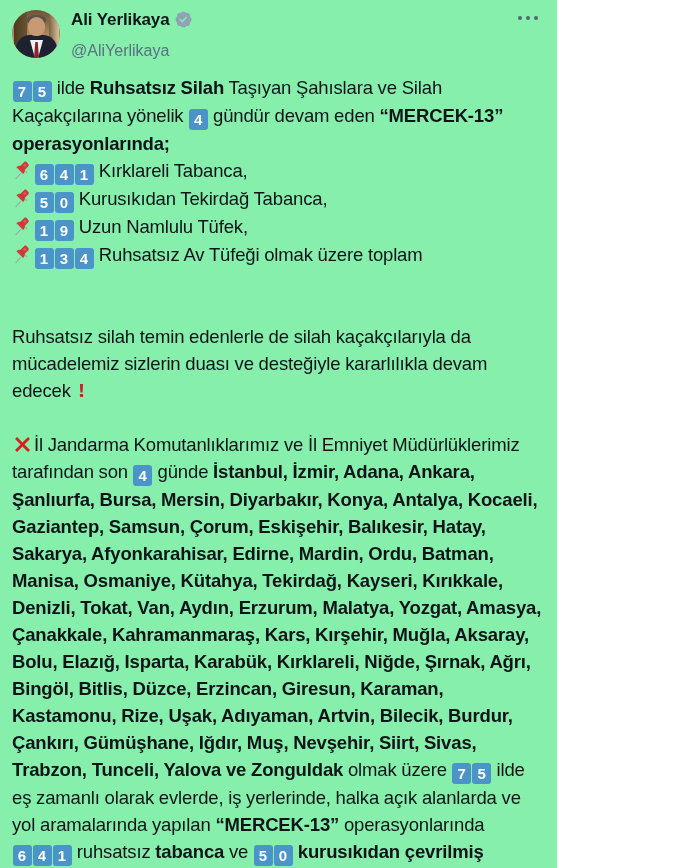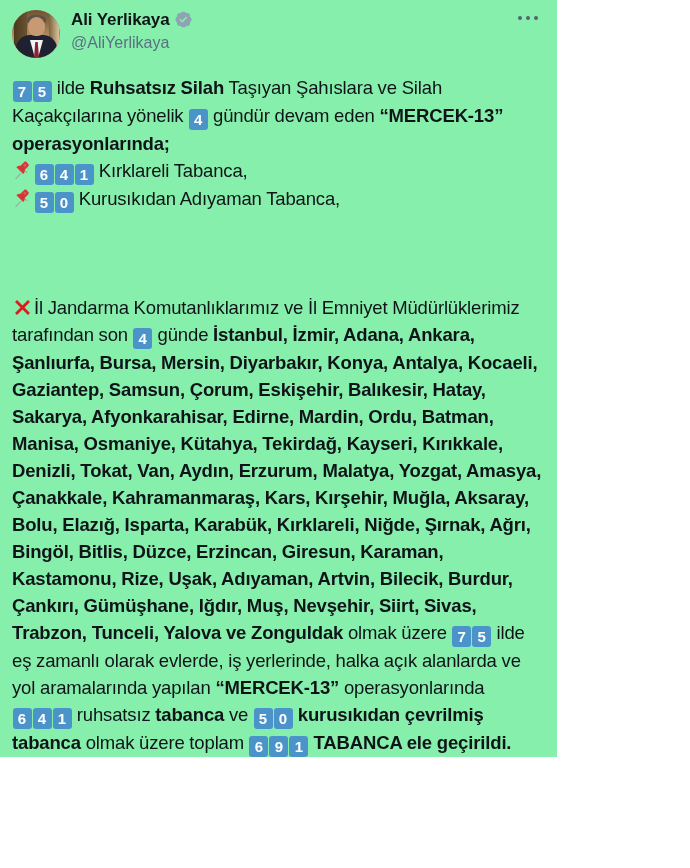--- a/index.html
+++ b/index.html
@@ -117,21 +117,21 @@
   .verified-badge {
     width: 19px;
     height: 19px;
     display: inline-block;
     flex: 0 0 19px;
   }
   .handle {
     font-size: 16px;
     color: #5b7083;
     line-height: 21px;
-    margin-top: 2px;
+    margin-top: 10px;
   }
   .more-btn {
     margin-left: auto;
     width: 34px;
     height: 24px;
     display: flex;
     align-items: flex-start;
     justify-content: center;
     gap: 4px;
     padding-top: 8px;
@@ -261,30 +261,49 @@
         <path fill="#b32b2b" d="M14.6 9.9l-.9.9 11.7 11.7.9-.9z" opacity=".35"></path>
         <circle cx="22" cy="9" r="2.2" fill="#e05a5a"></circle>
       </svg></span><span class="kc-group"><span class="kc">6</span><span class="kc">4</span><span class="kc">1</span></span><span> Kırklareli Tabanca,</span></p>
 
     <p><span class="pin">
       <svg viewBox="0 0 36 36" width="21" height="21" aria-hidden="true">
         <path fill="#a0a4a8" d="M5.5 31.8l8.9-9.4 1.3 1.2-8.9 9.4z"></path>
         <path fill="#d33a3a" d="M24.9 3.6c-1.1-1.1-2.9-1.1-4 0l-6.3 6.3c-2.2-.5-4.6.1-6.3 1.8l-.8.8 11.6 11.6.8-.8c1.7-1.7 2.3-4.1 1.8-6.3l6.3-6.3c1.1-1.1 1.1-2.9 0-4l-3.1-3.1z"></path>
         <path fill="#b32b2b" d="M14.6 9.9l-.9.9 11.7 11.7.9-.9z" opacity=".35"></path>
         <circle cx="22" cy="9" r="2.2" fill="#e05a5a"></circle>
-      </svg></span><span class="kc-group"><span class="kc">5</span><span class="kc">0</span></span><span> Kurusıkıdan Adıyaman Tabanca,</span></p>
-
-
+      </svg></span><span class="kc-group"><span class="kc">5</span><span class="kc">0</span></span><span> Kurusıkıdan Tekirdağ Tabanca,</span></p>
+
+    <p><span class="pin">
+      <svg viewBox="0 0 36 36" width="21" height="21" aria-hidden="true">
+        <path fill="#a0a4a8" d="M5.5 31.8l8.9-9.4 1.3 1.2-8.9 9.4z"></path>
+        <path fill="#d33a3a" d="M24.9 3.6c-1.1-1.1-2.9-1.1-4 0l-6.3 6.3c-2.2-.5-4.6.1-6.3 1.8l-.8.8 11.6 11.6.8-.8c1.7-1.7 2.3-4.1 1.8-6.3l6.3-6.3c1.1-1.1 1.1-2.9 0-4l-3.1-3.1z"></path>
+        <path fill="#b32b2b" d="M14.6 9.9l-.9.9 11.7 11.7.9-.9z" opacity=".35"></path>
+        <circle cx="22" cy="9" r="2.2" fill="#e05a5a"></circle>
+      </svg></span><span class="kc-group"><span class="kc">1</span><span class="kc">9</span></span><span> Uzun Namlulu Tüfek,</span></p>
+
+    <p><span class="pin">
+      <svg viewBox="0 0 36 36" width="21" height="21" aria-hidden="true">
+        <path fill="#a0a4a8" d="M5.5 31.8l8.9-9.4 1.3 1.2-8.9 9.4z"></path>
+        <path fill="#d33a3a" d="M24.9 3.6c-1.1-1.1-2.9-1.1-4 0l-6.3 6.3c-2.2-.5-4.6.1-6.3 1.8l-.8.8 11.6 11.6.8-.8c1.7-1.7 2.3-4.1 1.8-6.3l6.3-6.3c1.1-1.1 1.1-2.9 0-4l-3.1-3.1z"></path>
+        <path fill="#b32b2b" d="M14.6 9.9l-.9.9 11.7 11.7.9-.9z" opacity=".35"></path>
+        <circle cx="22" cy="9" r="2.2" fill="#e05a5a"></circle>
+      </svg></span><span class="kc-group"><span class="kc">1</span><span class="kc">3</span><span class="kc">4</span></span><span> Ruhsatsız Av Tüfeği olmak üzere toplam</span></p>
 
 
     <div class="blank-line"></div>
 
 
     <div class="blank-line"></div>
 
+    <p><span>Ruhsatsız silah temin edenlerle de silah kaçakçılarıyla da mücadelemiz sizlerin duası ve desteğiyle kararlılıkla devam edecek</span><span class="excl">
+      <svg viewBox="0 0 36 36" width="15" height="21" aria-hidden="true">
+        <path fill="#c8232c" d="M14.2 2.5h7.6l-1.2 20.4h-5.2z"></path>
+        <rect x="14.2" y="26.4" width="7.6" height="7.1" rx="1" fill="#c8232c"></rect>
+      </svg></span></p>
 
     <div class="blank-line"></div>
 
     <p><span class="cross">
       <svg viewBox="0 0 36 36" width="21" height="21" aria-hidden="true">
         <path fill="#d81e1e" d="M8.6 5.2L5.2 8.6 14.6 18l-9.4 9.4 3.4 3.4L18 21.4l9.4 9.4 3.4-3.4L21.4 18l9.4-9.4-3.4-3.4L18 14.6z"></path>
       </svg></span><span>İl Jandarma Komutanlıklarımız ve İl Emniyet Müdürlüklerimiz tarafından son </span><span class="kc">4</span><span> günde </span><span class="b">İstanbul, İzmir, Adana, Ankara, Şanlıurfa, Bursa, Mersin, Diyarbakır, Konya, Antalya, Kocaeli, Gaziantep, Samsun, Çorum, Eskişehir, Balıkesir, Hatay, Sakarya, Afyonkarahisar, Edirne, Mardin, Ordu, Batman, Manisa, Osmaniye, Kütahya, Tekirdağ, Kayseri, Kırıkkale, Denizli, Tokat, Van, Aydın, Erzurum, Malatya, Yozgat, Amasya, Çanakkale, Kahramanmaraş, Kars, Kırşehir, Muğla, Aksaray, Bolu, Elazığ, Isparta, Karabük, Kırklareli, Niğde, Şırnak, Ağrı, Bingöl, Bitlis, Düzce, Erzincan, Giresun, Karaman, Kastamonu, Rize, Uşak, Adıyaman, Artvin, Bilecik, Burdur, Çankırı, Gümüşhane, Iğdır, Muş, Nevşehir, Siirt, Sivas, Trabzon, Tunceli, Yalova ve Zonguldak</span><span> olmak üzere </span><span class="kc-group"><span class="kc">7</span><span class="kc">5</span></span><span> ilde eş zamanlı olarak evlerde, iş yerlerinde, halka açık alanlarda ve yol aramalarında yapılan </span><span class="b">“MERCEK-13”</span><span> operasyonlarında </span><span class="kc-group"><span class="kc">6</span><span class="kc">4</span><span class="kc">1</span></span><span> ruhsatsız </span><span class="b">tabanca</span><span> ve </span><span class="kc-group"><span class="kc">5</span><span class="kc">0</span></span><span class="b"> kurusıkıdan çevrilmiş tabanca</span><span> olmak üzere toplam </span><span class="kc-group"><span class="kc">6</span><span class="kc">9</span><span class="kc">1</span></span><span class="b"> TABANCA ele geçirildi.</span></p>
 
   </div>
 </div>

